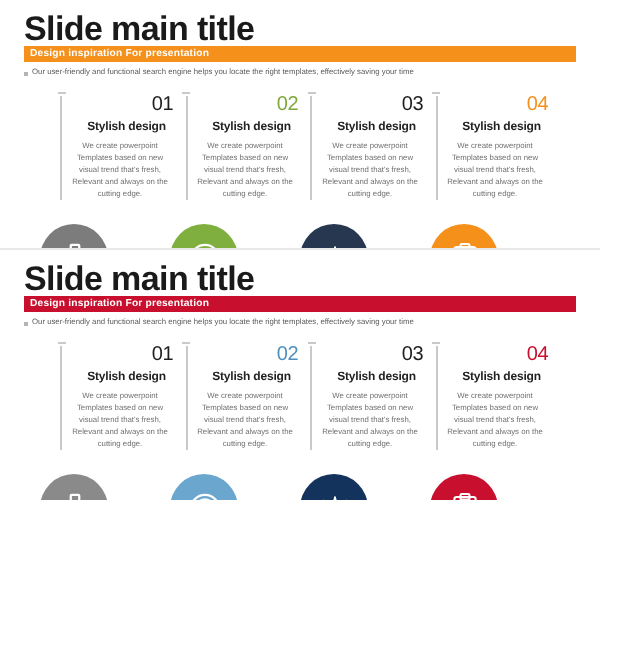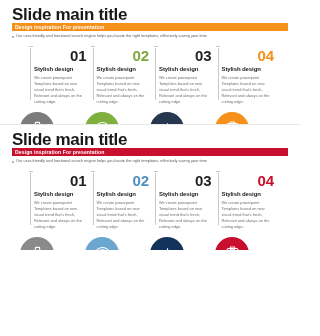--- a/index.html
+++ b/index.html
@@ -14,20 +14,21 @@
 
   .deck { width: 300px; height: 336px; display: flex; flex-direction: column; }
 
   .slide {
     position: relative;
     width: 300px;
     height: 125px;
     background: #ffffff;
     border-bottom: 1px solid #e8e8e8;
     overflow: hidden;
+    text-align: center;
   }
   .slide.second { border-bottom: none; }
 
   
   .slide-title {
     position: absolute;
     left: 12px;
     top: 6px;
     font-size: 17px;
     font-weight: bold;
@@ -93,22 +94,22 @@
   }
   .col-rule::before {
     content: "";
     position: absolute;
     left: -1.5px; top: -2px;
     width: 4px; height: 1px;
     background: #c9c9c9;
   }
 
   .num {
-    font-size: 15px;
-    font-weight: bold;
+    font-size: 10px;
+    font-weight: normal;
     line-height: 1;
     letter-spacing: -0.2px;
     padding-left: 36px;
   }
   .sub-head {
     margin-top: 3px;
     font-size: 6px;
     font-weight: bold;
     color: #222222;
     letter-spacing: -0.1px;

